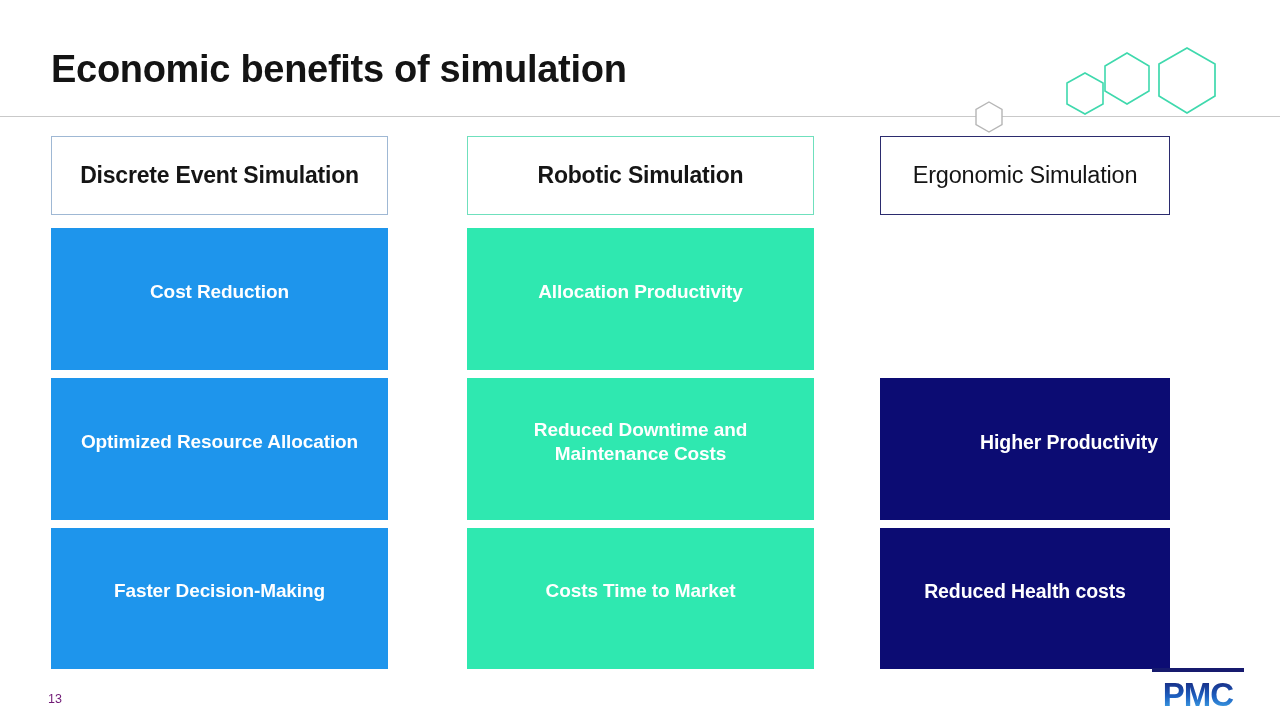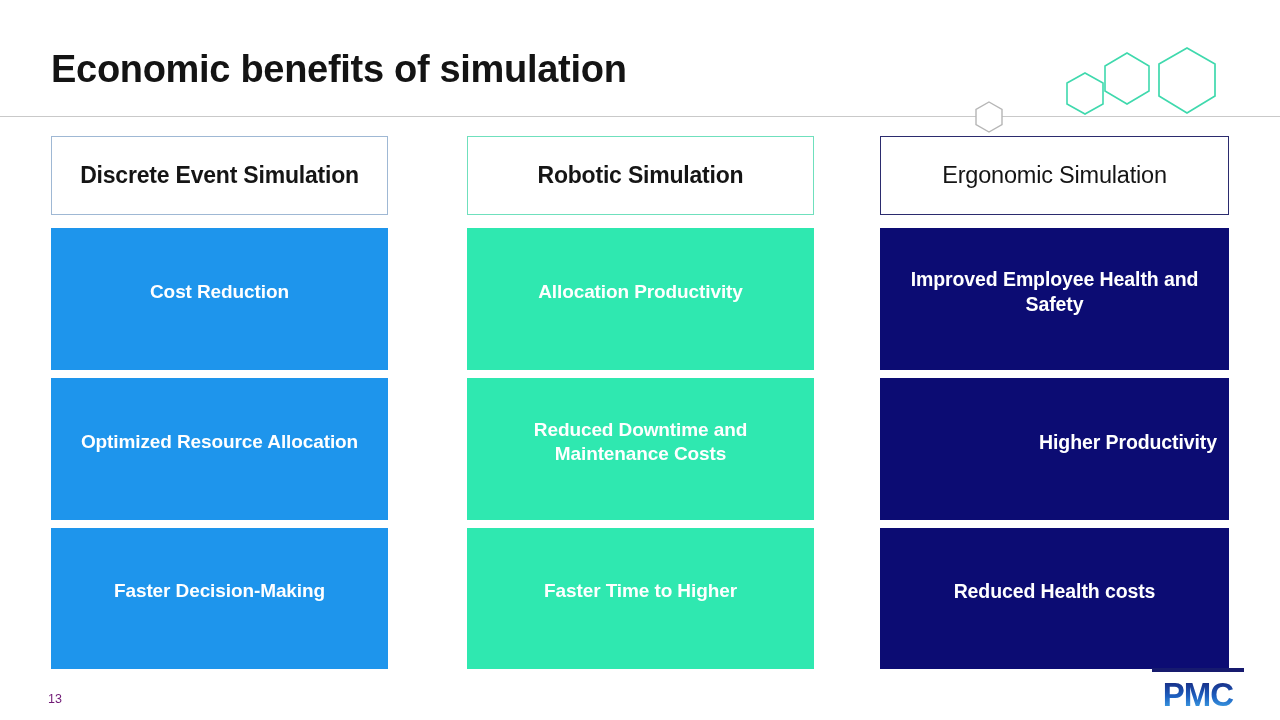--- a/index.html
+++ b/index.html
@@ -48,21 +48,21 @@
     left:51px; top:136px;
     width:1178px; height:533px;
   }
   .column {
     position:absolute;
     top:0;
     height:533px;
   }
   .col-0 { left:0px;   width:337px; }
   .col-1 { left:416px; width:347px; }
-  .col-2 { left:829px; width:349px; }
+  .col-2 { left:829px; width:290px; }
 
   .header-box {
     position:absolute;
     top:0; left:0; right:0;
     height:79px;
     background:#ffffff;
     border:1.3px solid #9fb8d4;
     display:flex;
     align-items:center;
     justify-content:center;
@@ -159,30 +159,27 @@
       <div class="header-box">
         <span class="header-label">Robotic Simulation</span>
       </div>
       <div class="cell cell-0" style="background:#2fe8b0;">
         <span class="cell-label">Allocation Productivity</span>
       </div>
       <div class="cell cell-1" style="background:#2fe8b0;">
         <span class="cell-label">Reduced Downtime and Maintenance Costs</span>
       </div>
       <div class="cell cell-2" style="background:#2fe8b0;">
-        <span class="cell-label">Faster Time to Higher</span>
+        <span class="cell-label">Costs Time to Market</span>
       </div>
     </div>
 
     <div class="column col-2">
       <div class="header-box">
         <span class="header-label">Ergonomic Simulation</span>
-      </div>
-      <div class="cell cell-0" style="background:#0c0c73;">
-        <span class="cell-label">Improved Employee Health and Safety</span>
       </div>
       <div class="cell cell-1" style="background:#0c0c73;justify-content:flex-end;">
         <span class="cell-label">Higher Productivity</span>
       </div>
       <div class="cell cell-2" style="background:#0c0c73;justify-content:center;">
         <span class="cell-label">Reduced Health costs</span>
       </div>
     </div>
 
   </div>

